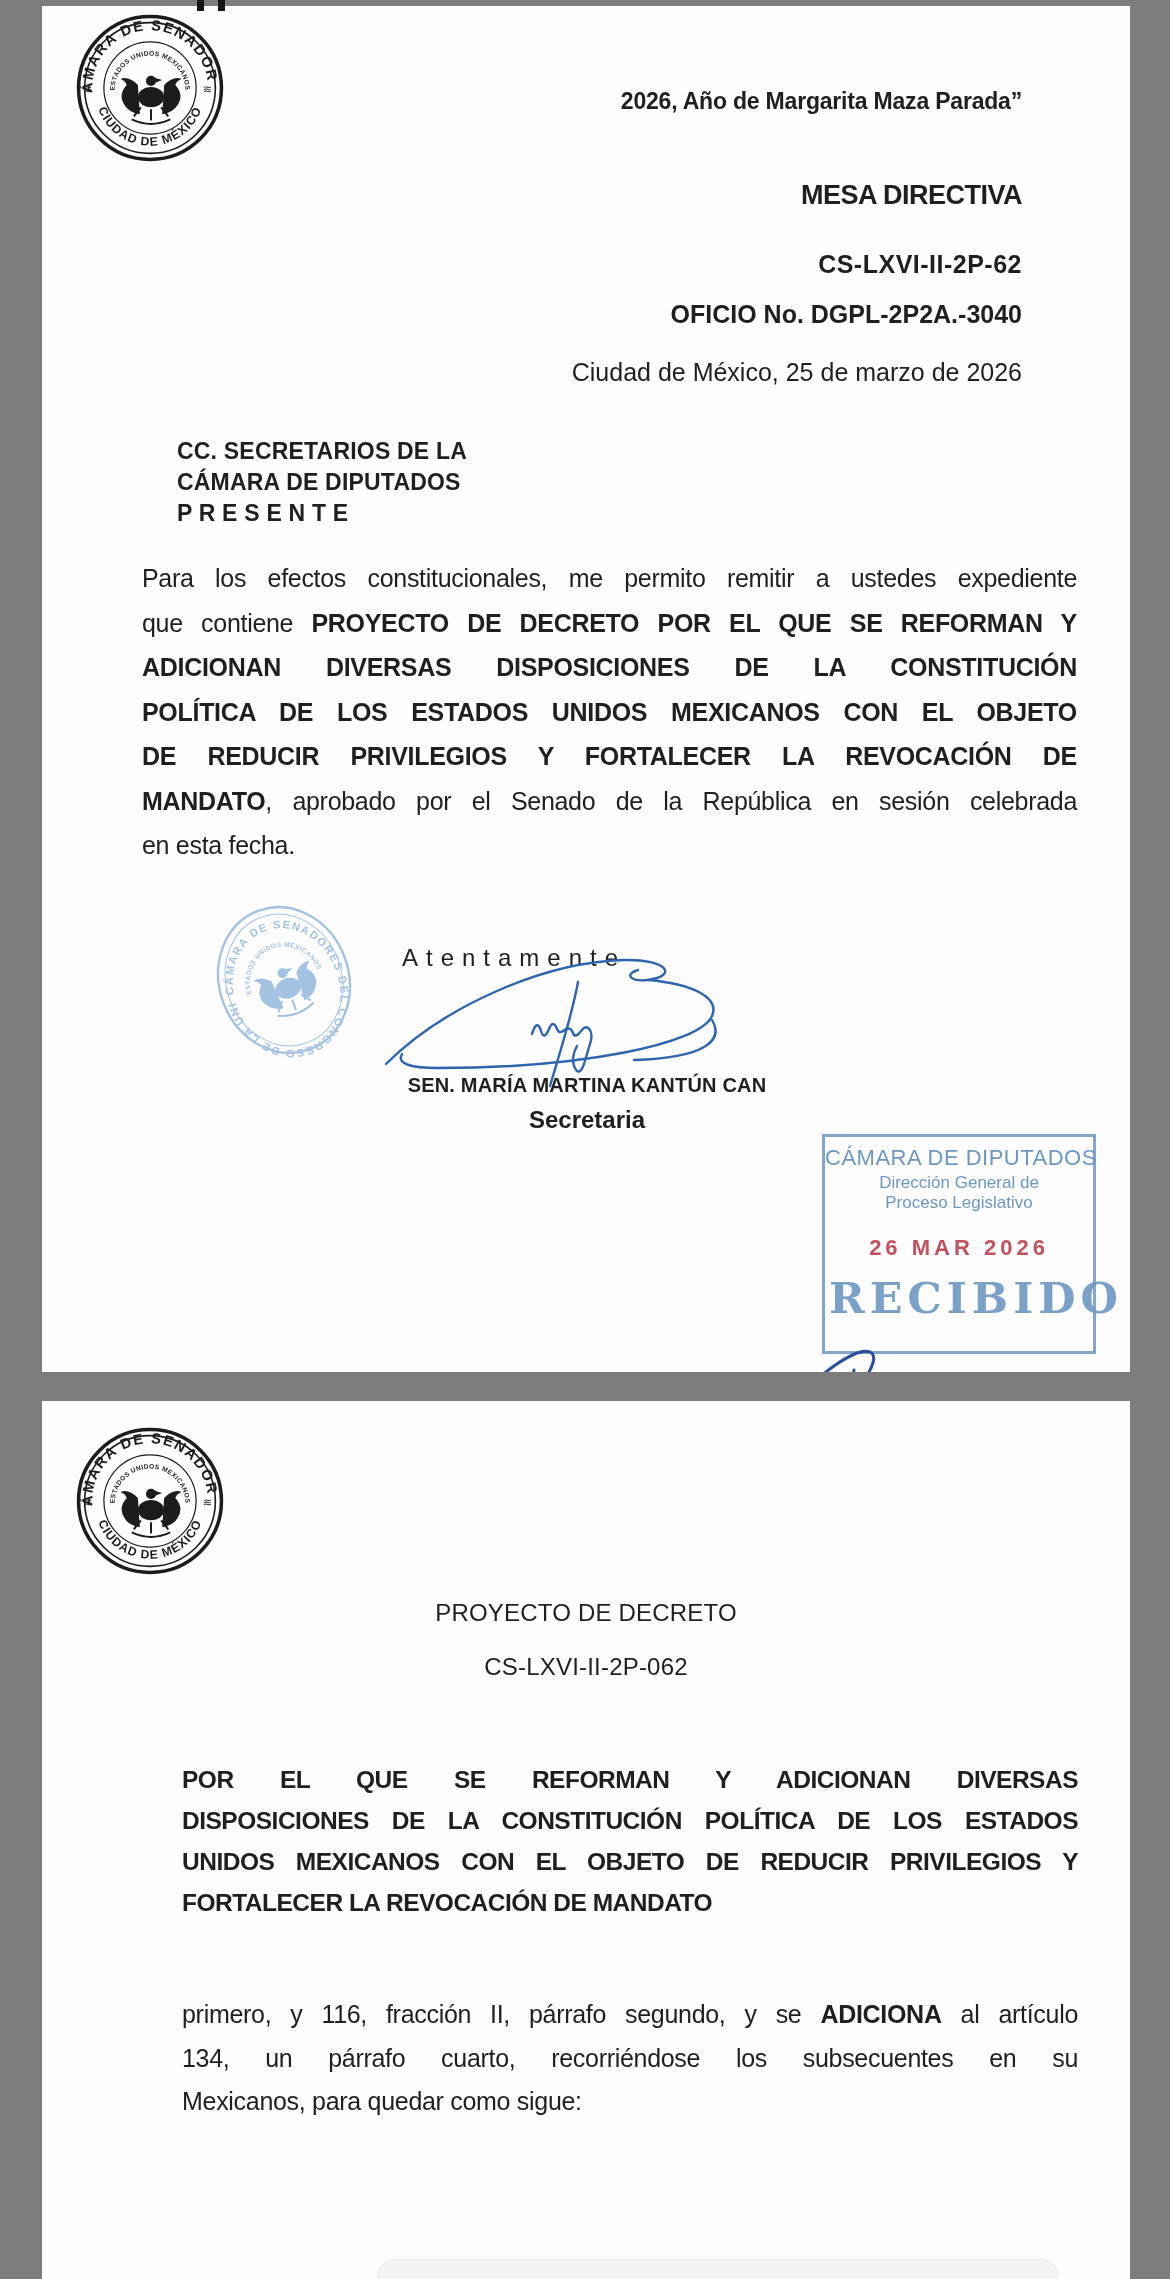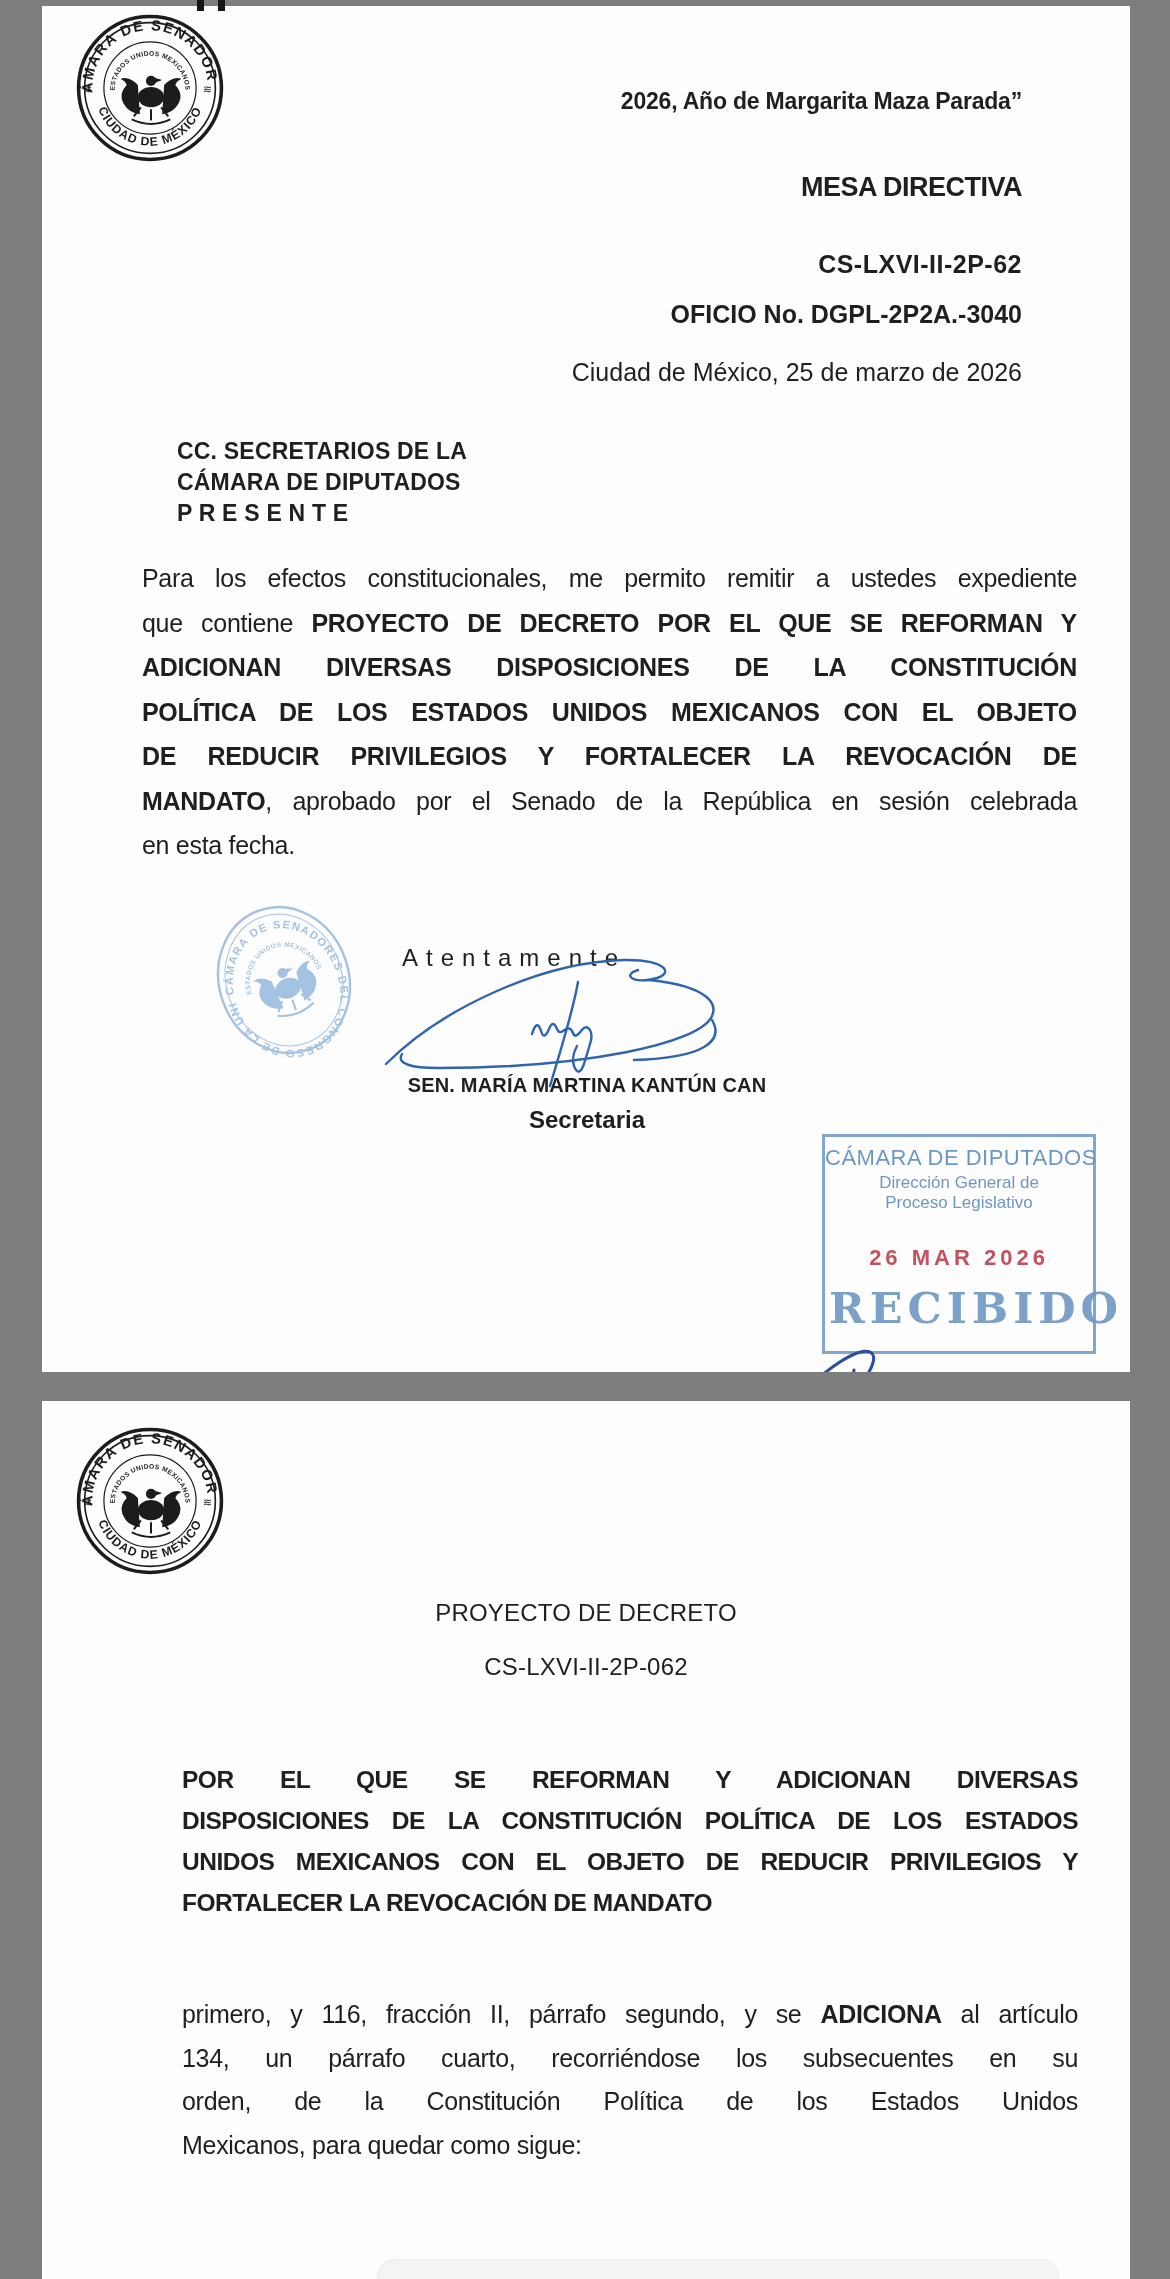--- a/index.html
+++ b/index.html
@@ -49,21 +49,21 @@
 
   .stamp{
     position:absolute;left:780px;top:1128px;width:268px;height:214px;
     border:3px solid rgba(109,151,195,0.85);
     color:#6d97c3;
     text-align:center;
   }
   .stamp .l1{margin-top:8px;font-size:22px;letter-spacing:0.5px;white-space:nowrap;}
   .stamp .l2{font-size:17px;margin-top:2px;}
   .stamp .l3{font-size:17px;}
-  .stamp .sdate{margin-top:32px;font-size:22px;font-weight:bold;color:#c2525f;letter-spacing:4px;white-space:nowrap;}
+  .stamp .sdate{margin-top:22px;font-size:22px;font-weight:bold;color:#c2525f;letter-spacing:4px;white-space:nowrap;}
   .stamp .recibido{
     margin-top:12px;margin-left:4px;
     font-family:"DejaVu Serif", serif;
     font-size:43px;font-weight:bold;letter-spacing:5px;
     color:rgba(109,151,195,0.9);
     white-space:nowrap;overflow:visible;text-align:left;
   }
   .stamp-squiggle{position:absolute;left:-75px;top:105px;pointer-events:none;}
 
   
@@ -116,21 +116,21 @@
         <g stroke="#1c1c1c" stroke-width="2" fill="none">
           <path d="M66 94 l-7 9"></path>
             <path d="M76 96 l0 11"></path>
             <path d="M86 94 l7 9"></path>
           <path d="M57 106 q19 9 38 0"></path>
         </g>
       </svg>
     </div>
 
     <div class="hdr year-legend" style="top:82px;">2026, Año de Margarita Maza Parada”</div>
-    <div class="hdr mesa" style="top:166px;">MESA DIRECTIVA</div>
+    <div class="hdr mesa" style="top:174px;">MESA DIRECTIVA</div>
     <div class="hdr refnum" style="top:244px;">CS-LXVI-II-2P-62</div>
     <div class="hdr oficio" style="top:294px;">OFICIO No. DGPL-2P2A.-3040</div>
     <div class="hdr dateline" style="top:352px;">Ciudad de México, 25 de marzo de 2026</div>
 
     <div class="addressee">
       <div>CC. SECRETARIOS DE LA</div>
       <div>CÁMARA DE DIPUTADOS</div>
       <div>P R E S E N T E</div>
     </div>
 
@@ -249,21 +249,20 @@
     <div class="p2-heading">
       <div class="jline">POR  EL  QUE  SE  REFORMAN  Y  ADICIONAN  DIVERSAS</div>
       <div class="jline">DISPOSICIONES DE LA CONSTITUCIÓN POLÍTICA DE LOS ESTADOS</div>
       <div class="jline">UNIDOS MEXICANOS CON EL OBJETO DE REDUCIR PRIVILEGIOS Y</div>
       <div class="jline last">FORTALECER LA REVOCACIÓN DE MANDATO</div>
     </div>
 
     <div class="p2-article">
       <div class="jline"><span class="b"></span><span>primero, y 116, fracción II, párrafo segundo, y se </span><span class="b">ADICIONA</span><span> al artículo</span></div>
       <div class="jline"><span class="b"></span><span>134, un párrafo cuarto, recorriéndose los subsecuentes en su</span><span class="b"></span><span></span></div>
-      <div class="jline"><span class="b"></span><span>orden, de la Constitución Política de los Estados Unidos</span><span class="b"></span><span></span></div>
       <div class="jline last"><span class="b"></span><span>Mexicanos,  para  quedar como sigue:</span><span class="b"></span><span></span></div>
     </div>
 
     <div class="peek"></div>
   </div>
 
   <div class="crop-mark" style="left:197px;"></div>
   <div class="crop-mark" style="left:218px;"></div>
 
 </div>

